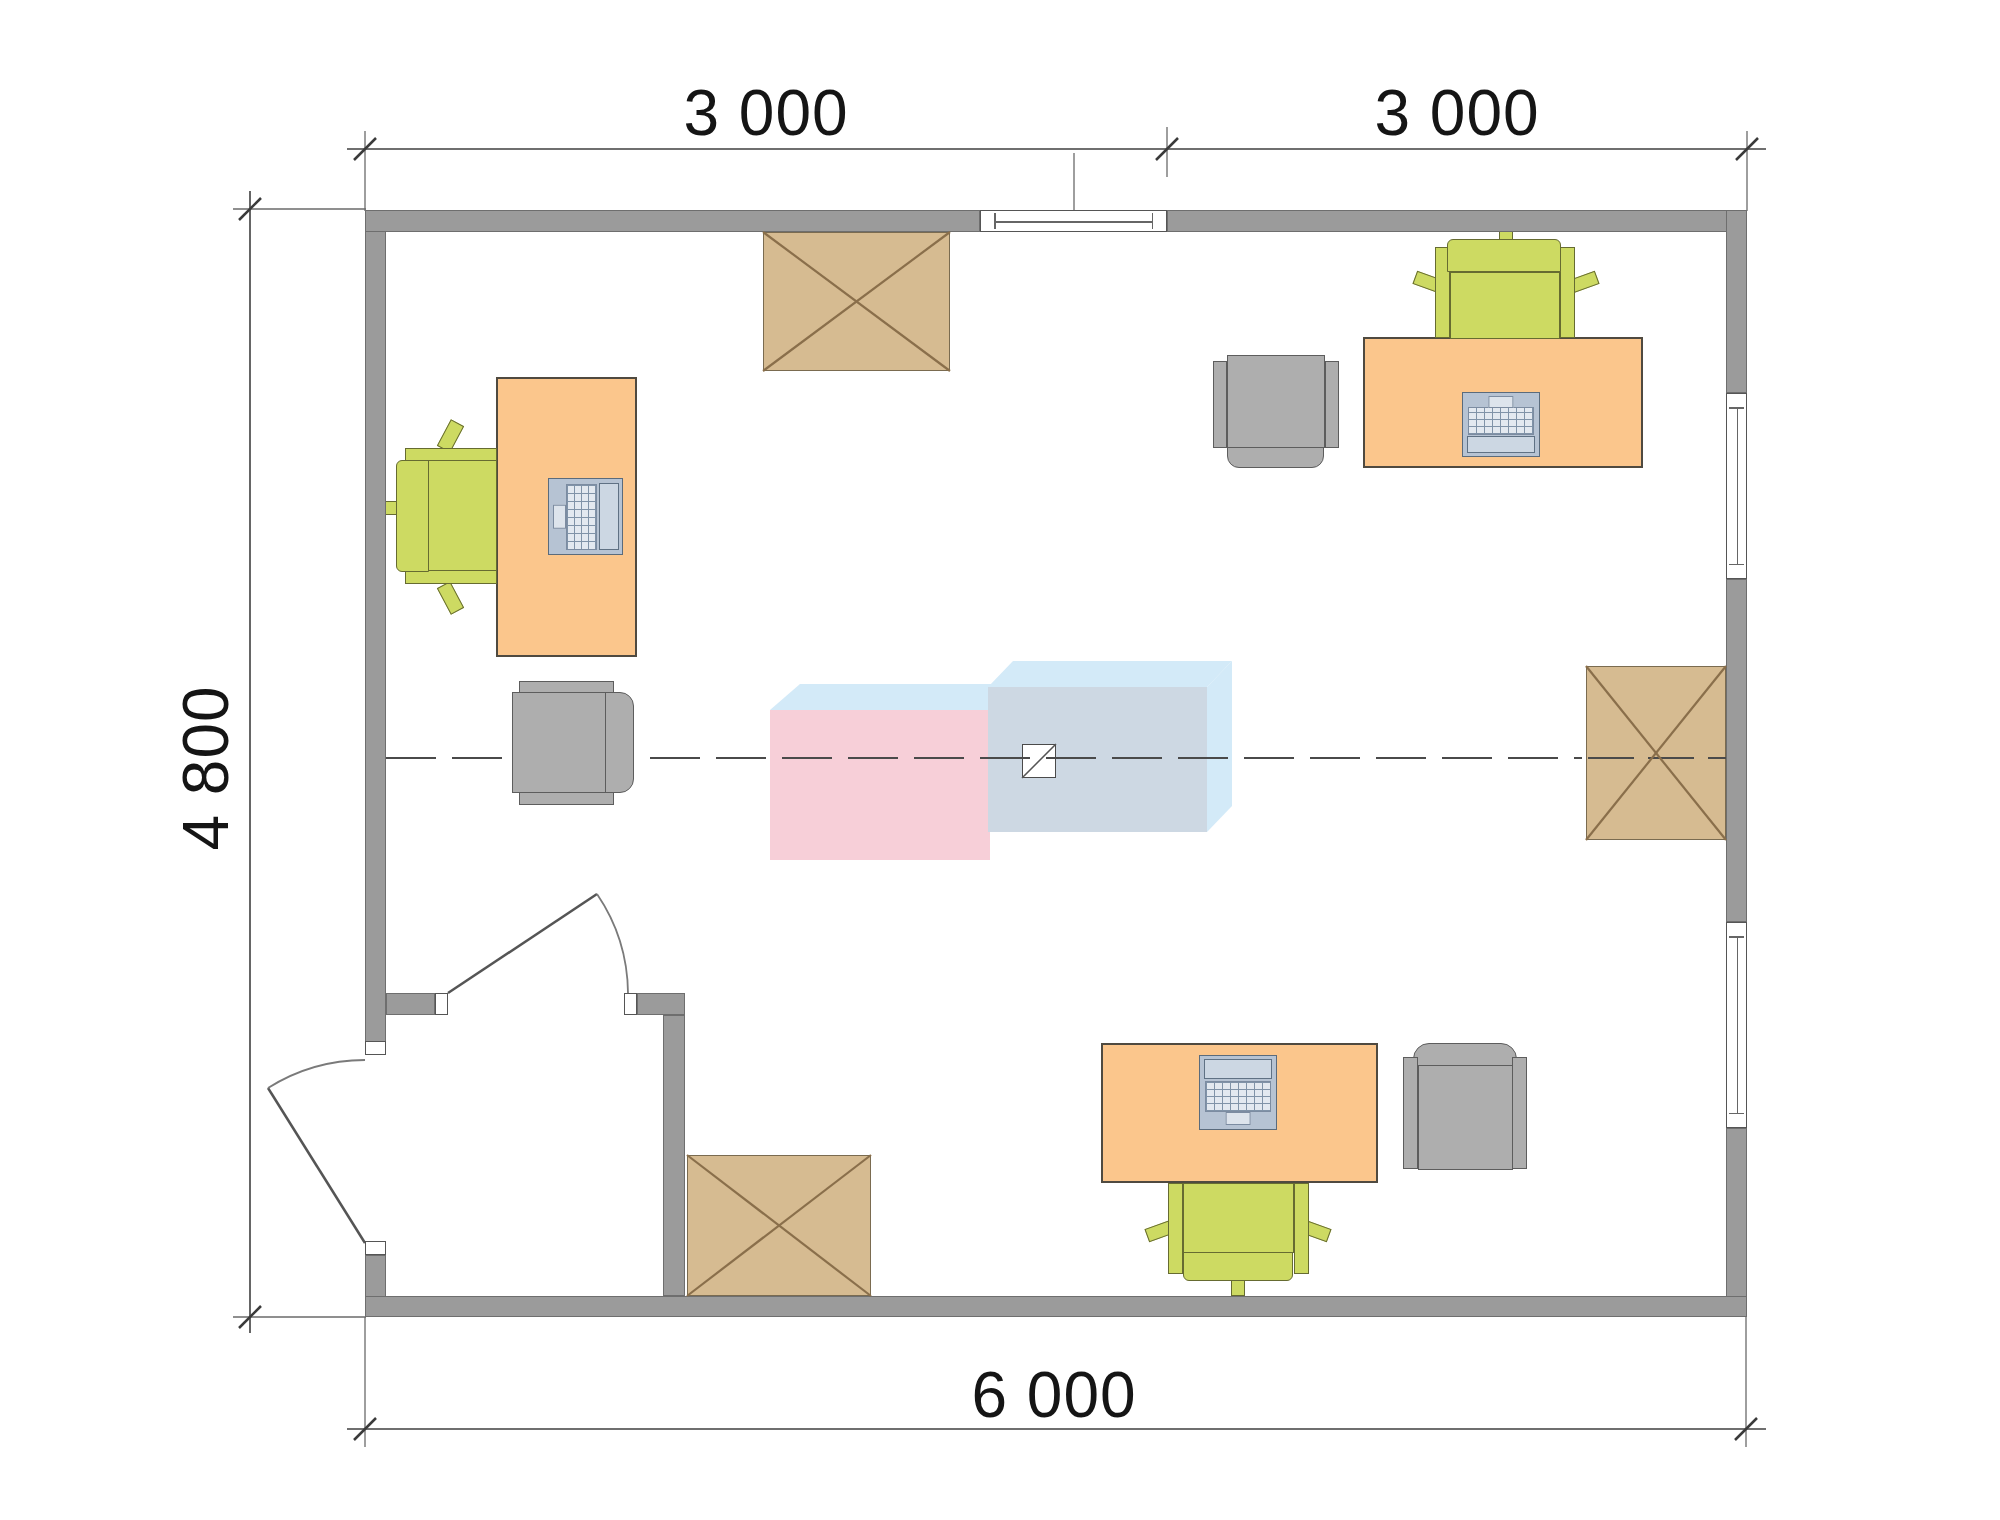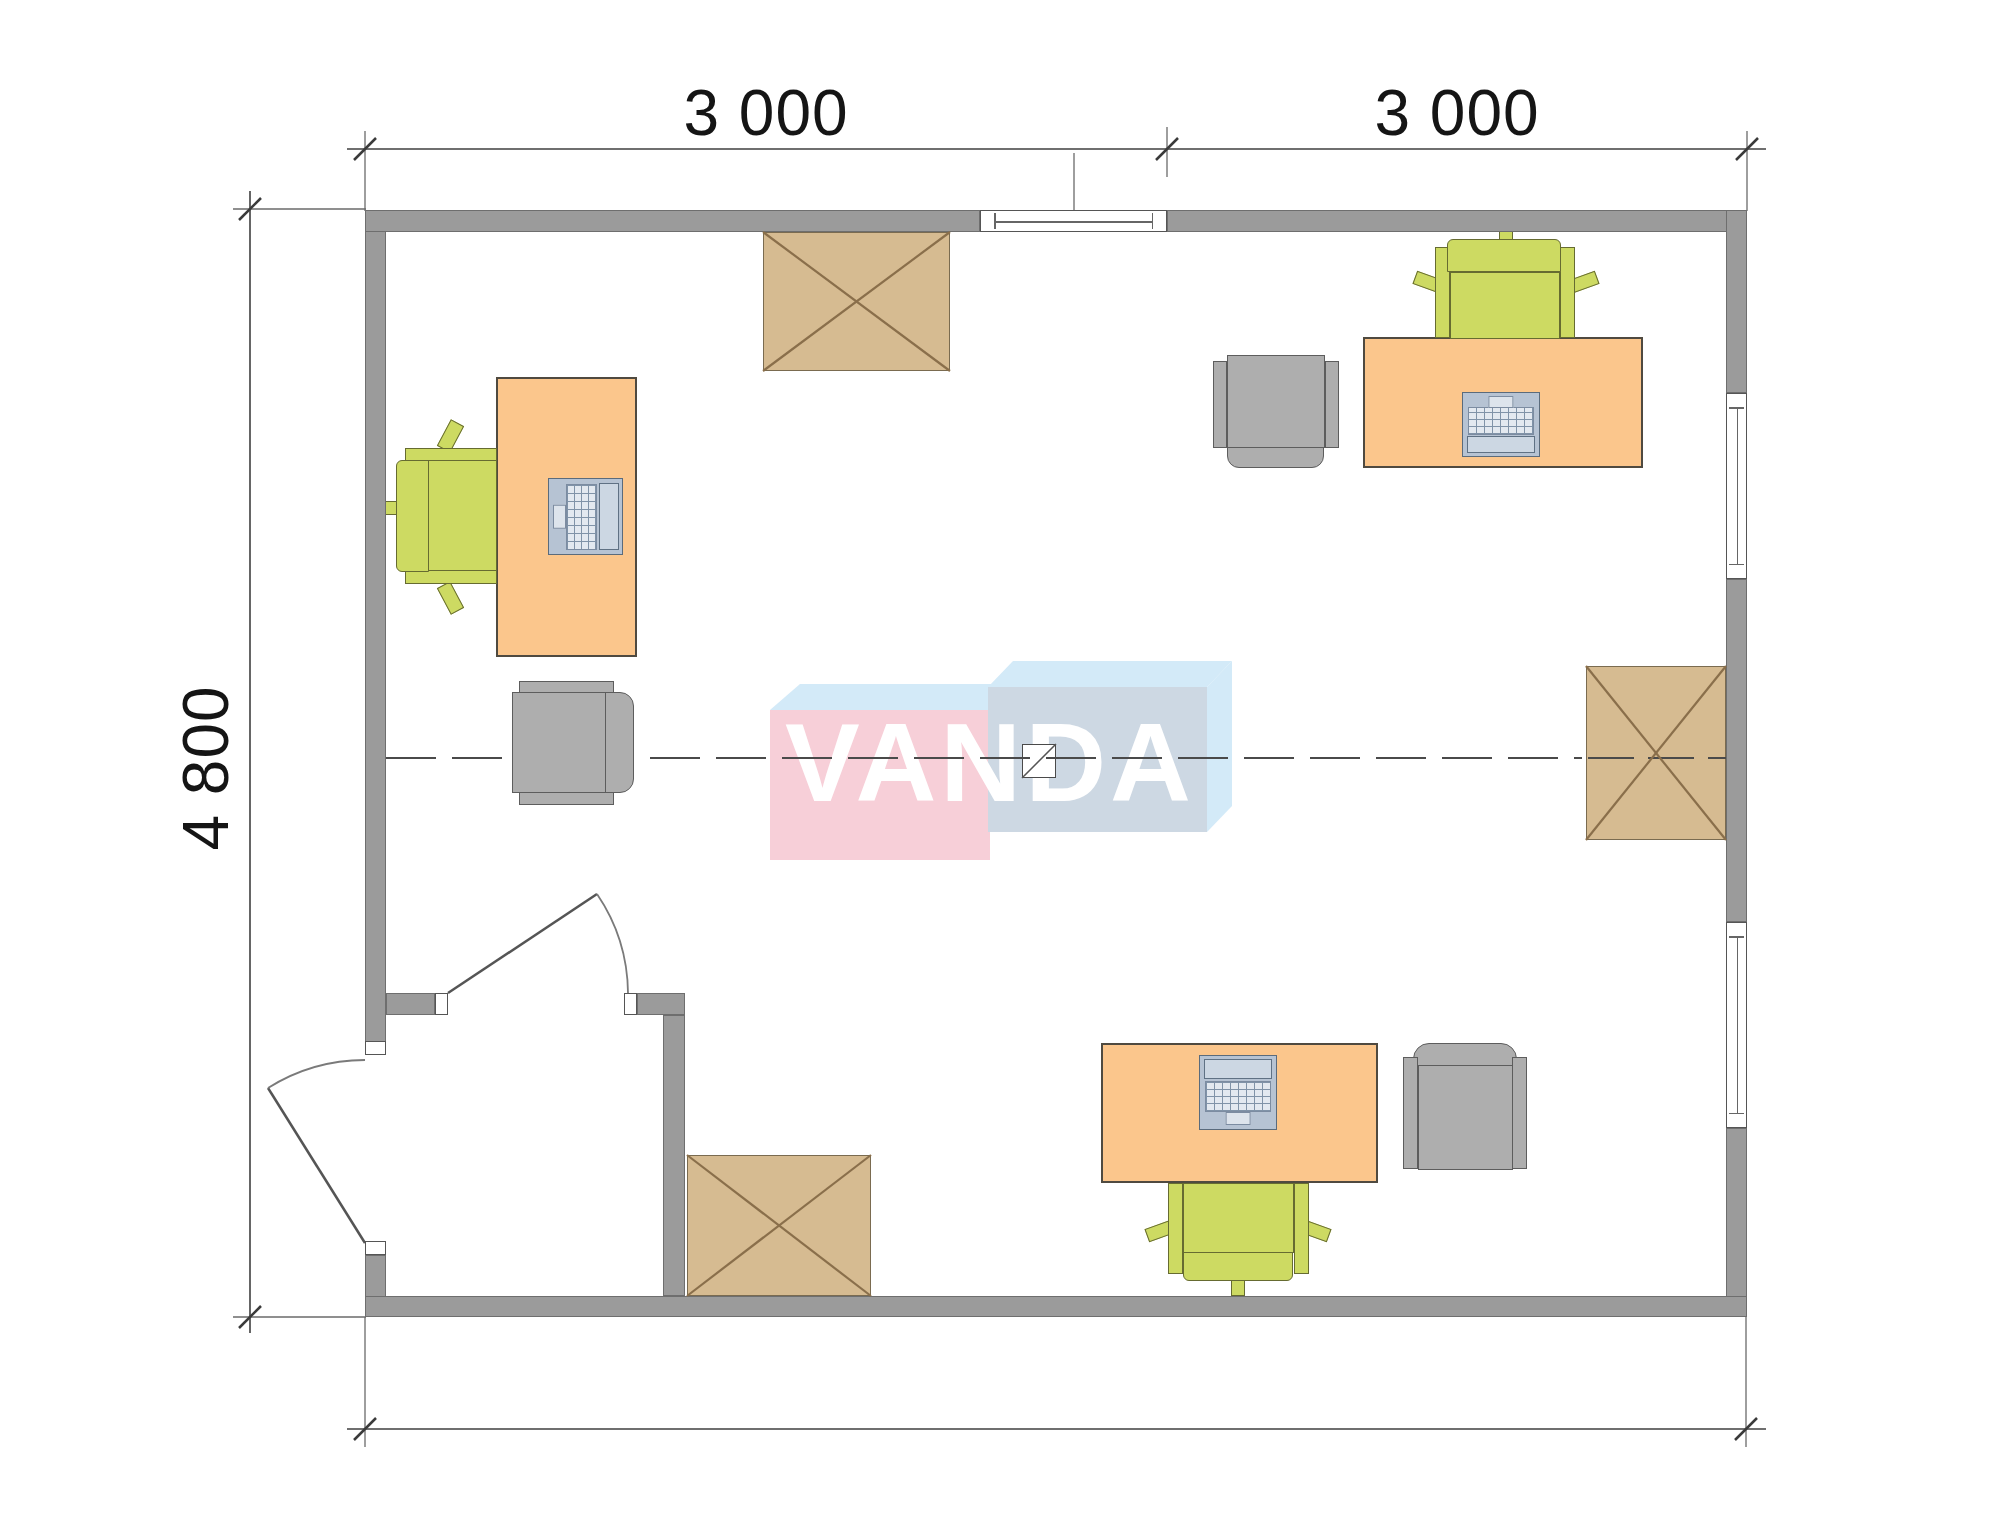--- a/index.html
+++ b/index.html
@@ -44,21 +44,20 @@
 
 <div id="stage">
 
   <svg class="layer z1">
     <polygon points="770,710 800,684 1012,684 990,710" style="fill:var(--light_blue)"></polygon>
     <rect x="770" y="710" width="220" height="150" style="fill:var(--pink)"></rect>
     <polygon points="988,687 1013,661 1232,661 1207,687" style="fill:var(--light_blue)"></polygon>
     <polygon points="1207,687 1232,661 1232,806 1207,832" style="fill:var(--light_blue)"></polygon>
     <rect x="988" y="687" width="219" height="145" style="fill:var(--blue_face)"></rect>
   </svg>
-  <div id="vanda-text" class="z1">VANDA</div>
   <div id="axis-marker" class="abs z1" style="left:1022px; top:744px; width:34px; height:34px;"></div>
 
   <svg class="layer z2">
     <g stroke="#3f3f3f" stroke-width="1.6">
       <line x1="347" y1="149" x2="1766" y2="149"></line>
       <line x1="250" y1="191" x2="250" y2="1333"></line>
       <line x1="347" y1="1429" x2="1766" y2="1429"></line>
     </g>
     <g stroke="#6a6a6a" stroke-width="1.3">
       <line x1="365" y1="131" x2="365" y2="211"></line>
@@ -201,14 +200,15 @@
     </g>
     <g fill="none">
       <line x1="365" y1="1243" x2="268" y2="1088" stroke="#555" stroke-width="2.5"></line>
       <path d="M268,1088 A183,183 0 0 1 365,1060" stroke="#7a7a7a" stroke-width="1.8"></path>
     </g>
   </svg>
 
   <div class="dim-label z7" style="left:566px;  top:76px;">3 000</div>
   <div class="dim-label z7" style="left:1257px; top:76px;">3 000</div>
   <div class="dim-label z7" style="left:6px; top:731px; transform:rotate(-90deg); transform-origin:center;">4 800</div>
+  <div class="dim-label z7" style="left:854px;  top:1358px;">6 000</div>
 
 </div>
 
 </body></html>

